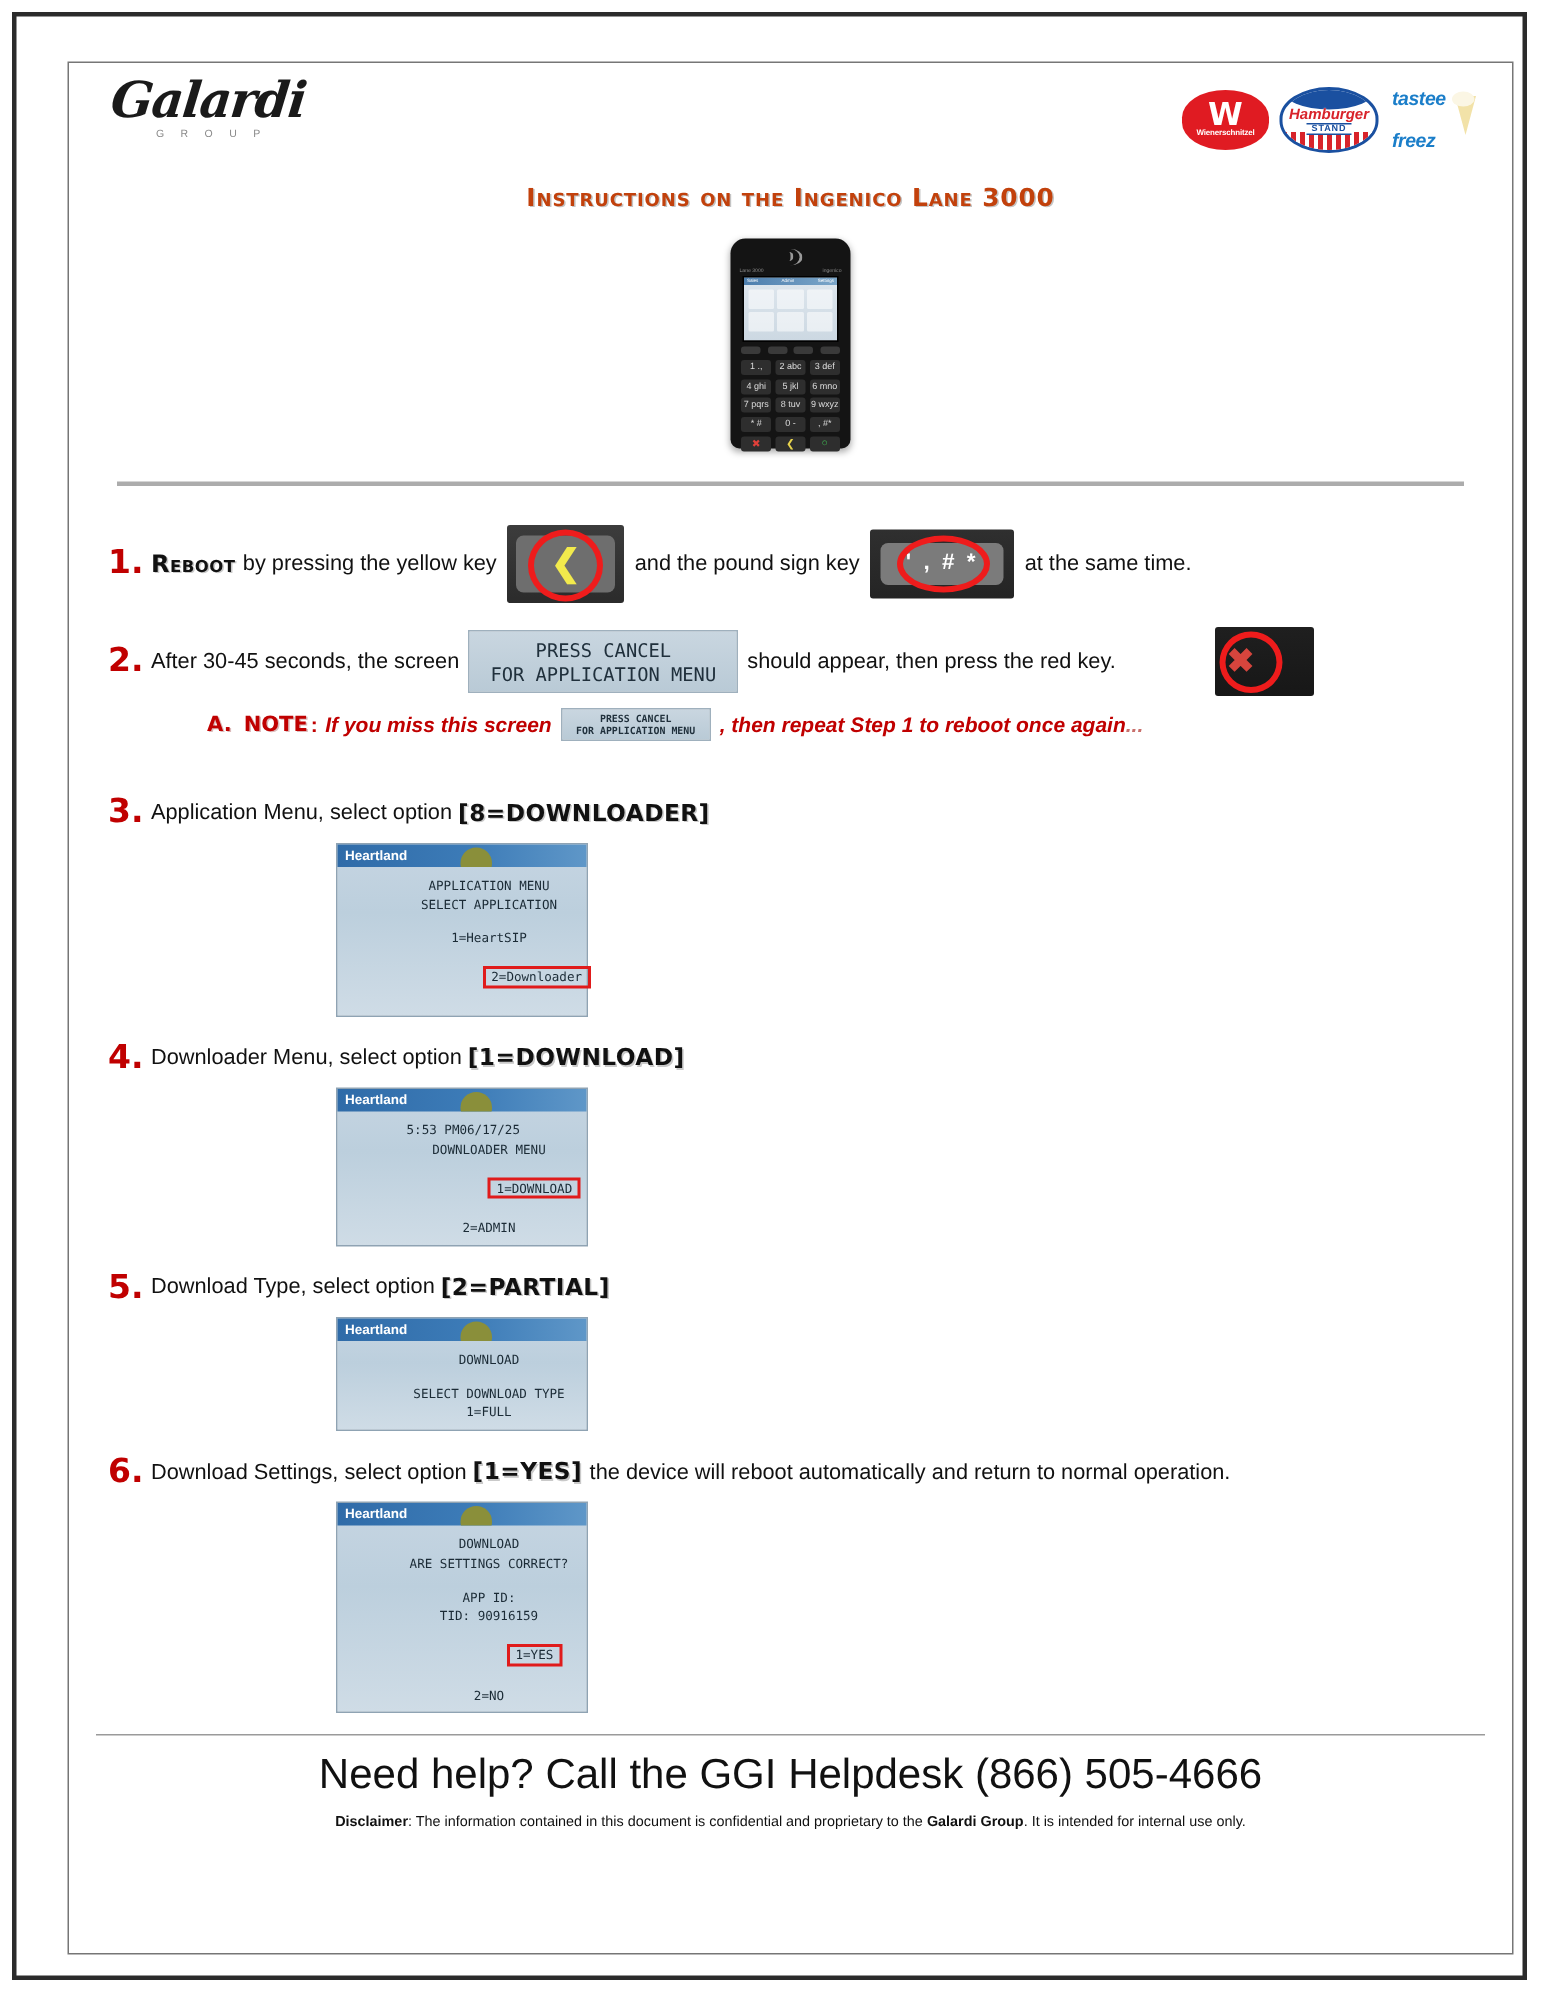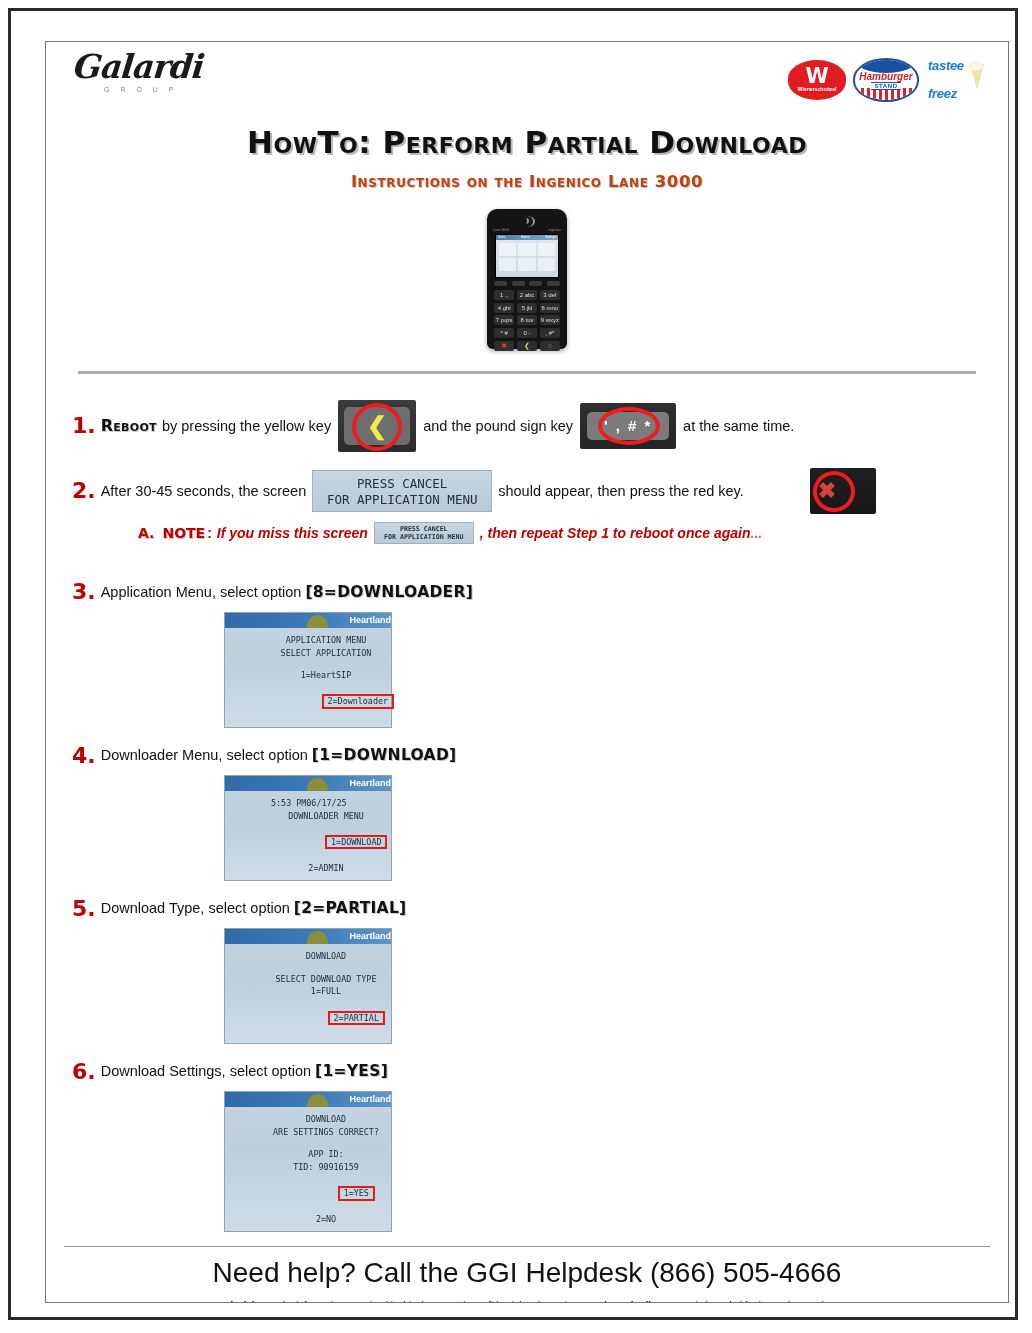--- a/index.html
+++ b/index.html
@@ -455,21 +455,20 @@
     font-family: "DejaVu Sans Mono", monospace;
     color: #1b2b36;
     position: relative;
     padding-bottom: 5px;
   }
   .hl-top {
     height: 15px;
     background: linear-gradient(90deg,#2f6ba8 0%, #3d7cb8 55%, #5f97c8 100%);
     position: relative;
     overflow: hidden;
-    text-align: right;
   }
   .hl-top .hl-name {
     color: #ffffff;
     font-family: "Liberation Sans", sans-serif;
     font-weight: 700;
     font-size: 9px;
     padding: 2px 0 0 5px;
   }
   .hl-top .dot {
     position: absolute;
@@ -538,21 +537,20 @@
       </div>
       <div class="logo-tastee">
         <div class="cone"></div>
         <div class="swirl"></div>
         <div class="t1">tastee</div>
         <div class="t2">freez</div>
       </div>
     </div>
   </div>
 
-  <div class="title-main">HowTo: Perform Partial Download</div>
   <div class="title-sub">Instructions on the Ingenico Lane 3000</div>
 
   <div class="device-wrap">
     <div class="device">
       <div class="contactless"></div>
       <div class="brandrow">
         <span>Lane 3000</span>
         <span>ingenico</span>
       </div>
       <div class="screen">
@@ -704,31 +702,29 @@
       <div class="hl-screen">
         <div class="hl-top">
           <div class="hl-name">Heartland</div>
           <div class="dot"></div>
         </div>
         <div class="hl-body">
           <div class="hl-row">DOWNLOAD</div>
           <div class="hl-gap"></div>
           <div class="hl-row">SELECT DOWNLOAD TYPE</div>
           <div class="hl-row">1=FULL</div>
-          <div class="hl-row">
-            <span class="hl-boxed">2=PARTIAL</span>
-          </div>
         </div>
       </div>
     </div>
 
     <div class="step" style="margin-top:14px;">
       <span class="num">6.</span>
       <span class="txt">Download Settings, select option</span>
       <span class="opt">[1=YES]</span>
+      <span class="txt" style="margin-left:5px;">the device will reboot automatically and return to normal operation.</span>
     </div>
     <div class="menu-wrap">
       <div class="hl-screen">
         <div class="hl-top">
           <div class="hl-name">Heartland</div>
           <div class="dot"></div>
         </div>
         <div class="hl-body">
           <div class="hl-row">DOWNLOAD</div>
           <div class="hl-row">ARE SETTINGS CORRECT?</div>

